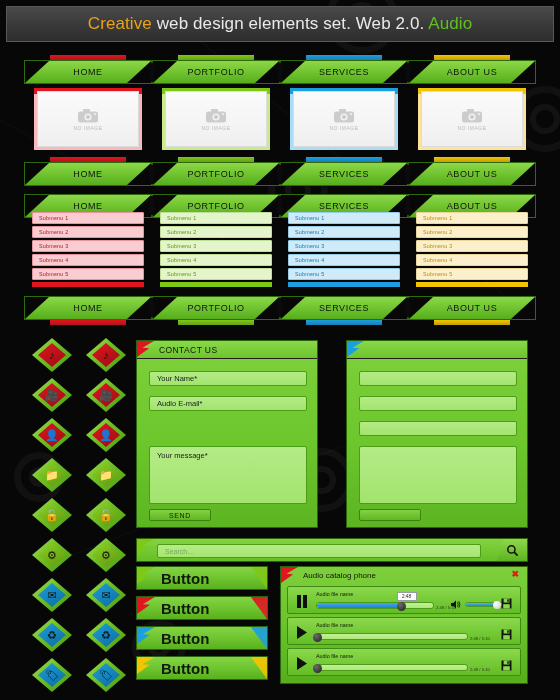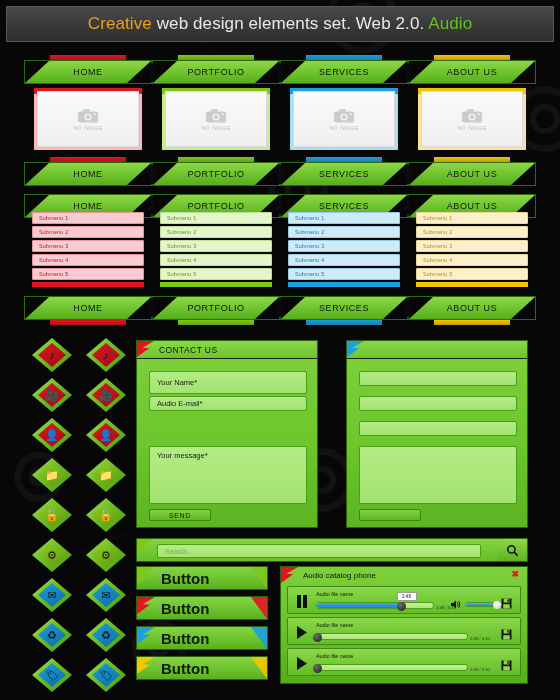--- a/index.html
+++ b/index.html
@@ -593,21 +593,21 @@
           <div class="glyph">🏷</div>
         </div>
       </div>
     </div>
 
   <div class="panel" style="left:136px;top:340px;width:182px;height:188px;">
     <div class="panelhead">
       <div class="corner" id="cfcorner" style="background: rgb(224, 21, 32);"></div>
       <div class="ht">CONTACT US</div>
     </div>
-    <div class="field" style="position:absolute;left:12px;top:30px;width:158px;height:23px;">Your Name*</div>
+    <div class="field" style="position:absolute;left:12px;top:30px;width:158px;height:15px;">Your Name*</div>
     <div class="field" style="position:absolute;left:12px;top:55px;width:158px;height:15px;">Audio E-mail*</div>
     <div class="field" style="position:absolute;left:12px;top:105px;width:158px;height:58px;align-items:flex-start;padding-top:4px;">Your message*</div>
     <div class="sendbtn" style="position:absolute;left:12px;top:168px;width:62px;height:12px;">SEND</div>
   </div>
 
   <div class="panel" style="left:346px;top:340px;width:182px;height:188px;">
     <div class="panelhead">
       <div class="corner" id="bfcorner" style="background: rgb(27, 159, 224);"></div>
       <div class="ht"></div>
     </div>

